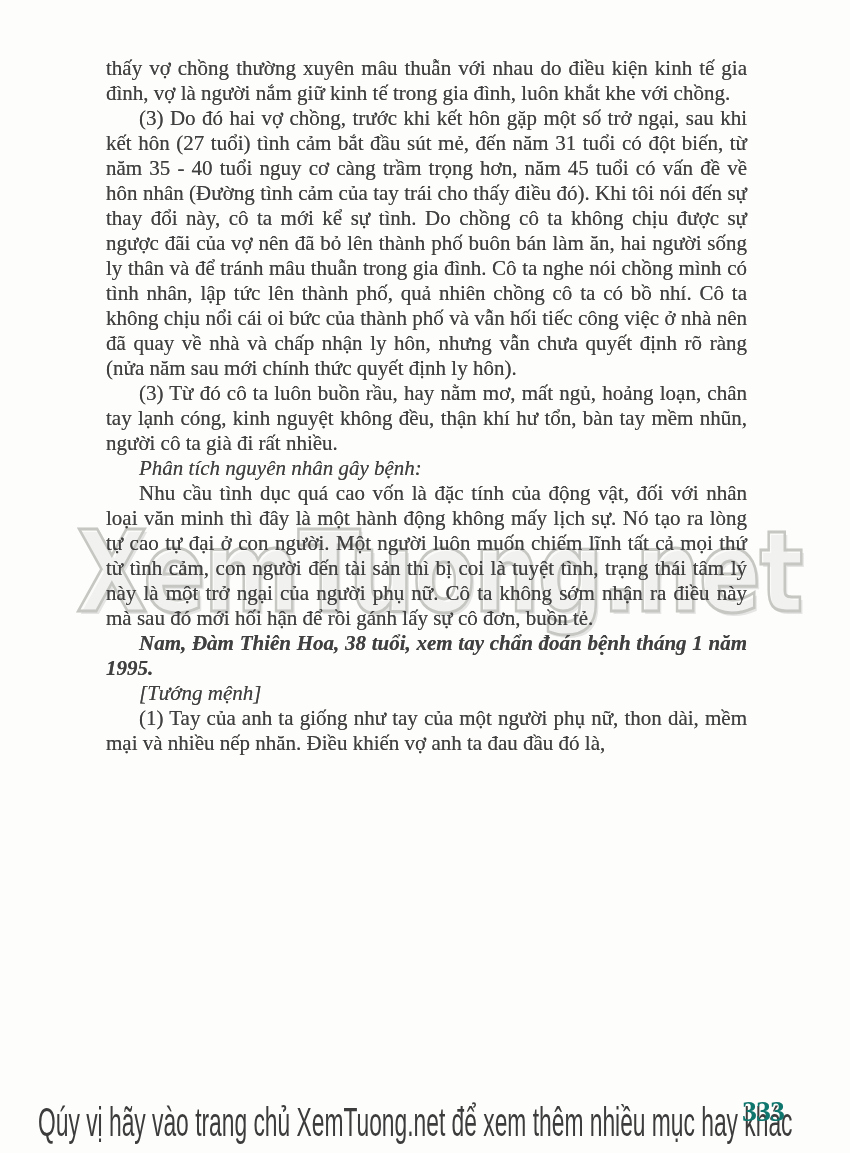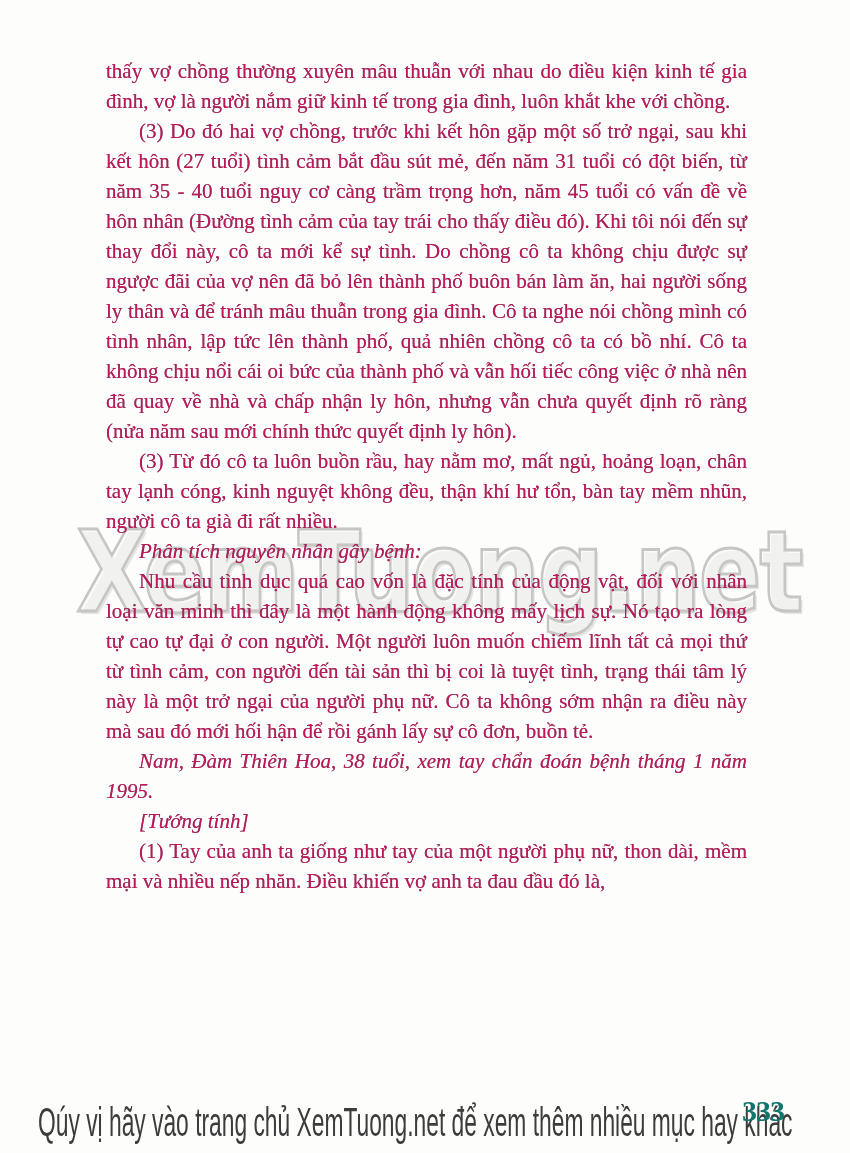--- a/index.html
+++ b/index.html
@@ -25,30 +25,30 @@
     transform:scaleX(0.82);
     transform-origin:center;
     z-index:1;
     white-space:nowrap;
     user-select:none;
   }
   .body-text{
     position:absolute;
     left:106px;top:56px;width:641px;
     font-size:21px;
-    line-height:30px;
-    color:#be185d;
+    line-height:25px;
+    color:#404040;
     text-align:justify;
     z-index:2;
     text-shadow:0 0 0.4px rgba(0,0,0,0.55);
   }
   .body-text p{margin:0;text-indent:33px;}
   .body-text p.no-indent{text-indent:0;}
   .body-text p.italic{font-style:italic;}
-  .body-text p.bold-italic{font-style:italic;font-weight:normal;}
+  .body-text p.bold-italic{font-style:italic;font-weight:bold;}
   .footer{
     position:absolute;
     left:38px;top:1100px;
     font-family:"Liberation Sans", sans-serif;
     font-size:40px;
     line-height:44px;
     color:#3c3c3c;
     white-space:nowrap;
     transform:scaleX(0.57);
     transform-origin:left center;
@@ -72,21 +72,21 @@
 
   <div class="watermark">XemTuong.net</div>
 
   <div class="body-text">
     <p class="no-indent">thấy vợ chồng thường xuyên mâu thuẫn với nhau do điều kiện kinh tế gia đình, vợ là người nắm giữ kinh tế trong gia đình, luôn khắt khe với chồng.</p>
     <p>(3) Do đó hai vợ chồng, trước khi kết hôn gặp một số trở ngại, sau khi kết hôn (27 tuổi) tình cảm bắt đầu sút mẻ, đến năm 31 tuổi có đột biến, từ năm 35 - 40 tuổi nguy cơ càng trầm trọng hơn, năm 45 tuổi có vấn đề về hôn nhân (Đường tình cảm của tay trái cho thấy điều đó). Khi tôi nói đến sự thay đổi này, cô ta mới kể sự tình. Do chồng cô ta không chịu được sự ngược đãi của vợ nên đã bỏ lên thành phố buôn bán làm ăn, hai người sống ly thân và để tránh mâu thuẫn trong gia đình. Cô ta nghe nói chồng mình có tình nhân, lập tức lên thành phố, quả nhiên chồng cô ta có bồ nhí. Cô ta không chịu nổi cái oi bức của thành phố và vẫn hối tiếc công việc ở nhà nên đã quay về nhà và chấp nhận ly hôn, nhưng vẫn chưa quyết định rõ ràng (nửa năm sau mới chính thức quyết định ly hôn).</p>
     <p>(3) Từ đó cô ta luôn buồn rầu, hay nằm mơ, mất ngủ, hoảng loạn, chân tay lạnh cóng, kinh nguyệt không đều, thận khí hư tổn, bàn tay mềm nhũn, người cô ta già đi rất nhiều.</p>
     <p class="italic">Phân tích nguyên nhân gây bệnh:</p>
     <p>Nhu cầu tình dục quá cao vốn là đặc tính của động vật, đối với nhân loại văn minh thì đây là một hành động không mấy lịch sự. Nó tạo ra lòng tự cao tự đại ở con người. Một người luôn muốn chiếm lĩnh tất cả mọi thứ từ tình cảm, con người đến tài sản thì bị coi là tuyệt tình, trạng thái tâm lý này là một trở ngại của người phụ nữ. Cô ta không sớm nhận ra điều này mà sau đó mới hối hận để rồi gánh lấy sự cô đơn, buồn tẻ.</p>
     <p class="bold-italic">Nam, Đàm Thiên Hoa, 38 tuổi, xem tay chẩn đoán bệnh tháng 1 năm 1995.</p>
-    <p class="italic">[Tướng tính]</p>
+    <p class="italic">[Tướng mệnh]</p>
     <p>(1) Tay của anh ta giống như tay của một người phụ nữ, thon dài, mềm mại và nhiều nếp nhăn. Điều khiến vợ anh ta đau đầu đó là,</p>
   </div>
 
   <div class="footer">Qúy vị hãy vào trang chủ XemTuong.net để xem thêm nhiều mục hay khác</div>
 
   <div class="page-number">333</div>
 
 </div>
 
 </body></html>

